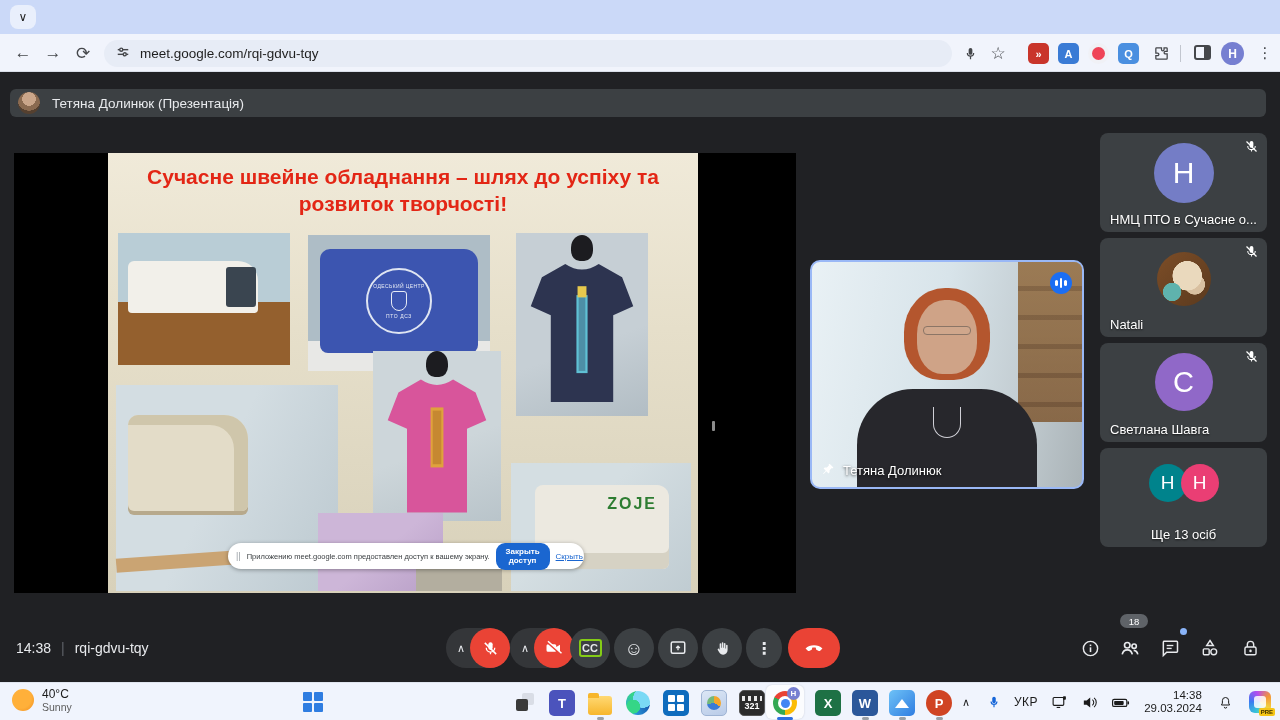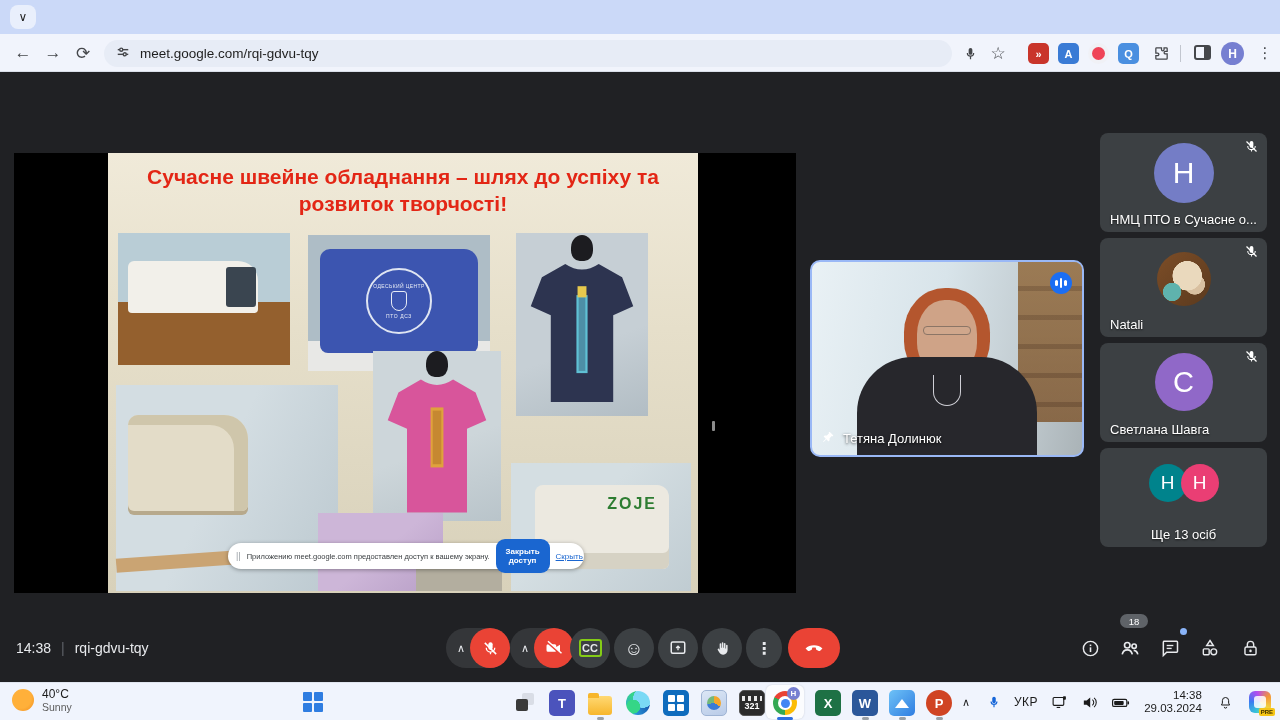--- a/index.html
+++ b/index.html
@@ -63,27 +63,27 @@
   .zoje-text{font-size:16px;font-weight:800;color:#2e7d32;letter-spacing:2px;}
   .ph6{left:210px;top:360px;width:125px;height:78px;background:linear-gradient(140deg,#cdb6d8 0 50%,#b89fc7 100%);}
   .ph7{left:308px;top:396px;width:86px;height:42px;background:#b3ae9f;}
   .mannequin{position:absolute;width:22px;height:26px;background:#1c1c20;border-radius:50% 50% 40% 40%;}
   .tee{position:absolute;}
 
   .share-bar{position:absolute;left:120px;top:390px;width:356px;height:26px;background:#fff;border-radius:13px;
     box-shadow:0 1px 4px rgba(0,0,0,.35);display:flex;align-items:center;padding:0 8px;box-sizing:border-box;gap:6px;}
   .share-grip{color:#9aa0a6;font-size:9px;}
   .share-msg{font-size:7.5px;color:#3c4043;white-space:nowrap;}
-  .share-btn{height:34px;padding:0 10px;border-radius:9px;background:#1a66d0;color:#fff;font-size:8px;font-weight:bold;
+  .share-btn{height:27px;padding:0 10px;border-radius:9px;background:#1a66d0;color:#fff;font-size:8px;font-weight:bold;
     display:flex;align-items:center;border:none;}
   .share-link{font-size:8px;color:#1a66d0;text-decoration:underline;}
   .cursor{position:absolute;left:698px;top:268px;width:3px;height:10px;background:#8d8d8d;border-radius:1px;}
 
   
-  .self-tile{position:absolute;left:810px;top:188px;width:274px;height:197px;border-radius:10px;border:2px solid #9ab8f6;
+  .self-tile{position:absolute;left:810px;top:188px;width:274px;height:229px;border-radius:10px;border:2px solid #9ab8f6;
     overflow:hidden;box-sizing:border-box;background:linear-gradient(100deg,#e9f1f5 0%,#d8e4ea 45%,#c3cdd2 75%,#aab3b7 100%);}
   .shelf{position:absolute;right:0;top:0;width:64px;height:160px;
     background:repeating-linear-gradient(180deg,#96755280 0 24px,#6e513880 24px 29px),linear-gradient(180deg,#a08057,#7a5c3f);}
   .hair{position:absolute;left:50%;top:26px;transform:translateX(-50%);width:86px;height:92px;background:#b4562e;border-radius:48% 48% 42% 42%;}
   .head{position:absolute;left:50%;top:38px;transform:translateX(-50%);width:60px;height:74px;background:#cfa387;border-radius:46% 46% 42% 42%;}
   .glasses{position:absolute;left:50%;top:64px;transform:translateX(-50%);width:48px;height:9px;border:1.5px solid #8b7566;
     border-radius:4px;box-sizing:border-box;background:#d8b99e33;}
   .torso{position:absolute;left:50%;bottom:-6px;transform:translateX(-50%);width:180px;height:104px;background:#27272c;border-radius:56px 56px 0 0;}
   .necklace{position:absolute;left:50%;top:18px;transform:translateX(-50%);width:26px;height:30px;border:1.5px solid #cfcfd6;
     border-top:none;border-radius:0 0 14px 14px;}
@@ -250,20 +250,24 @@
   <div class="sidepanel" style="left:1194px"></div>
   <div class="profile-avatar" style="left:1221px">
       <span>H</span>
     </div>
   <div class="tbicon kebab" style="left:1252px">
       <span>⋮</span>
     </div>
 
   <div class="meet">
 
+    <div class="presenter-banner">
+      <span class="banner-avatar"></span>
+      <span class="banner-name">Тетяна Долинюк (Презентація)</span>
+    </div>
 
     <div class="stage">
       <div class="slide">
         <div class="slide-title">Сучасне швейне обладнання – шлях до успіху та розвиток творчості!</div>
 
         <div class="ph ph1"></div>
 
         <div class="ph ph2">
           <div class="bag">
             <div class="bag-ring">

